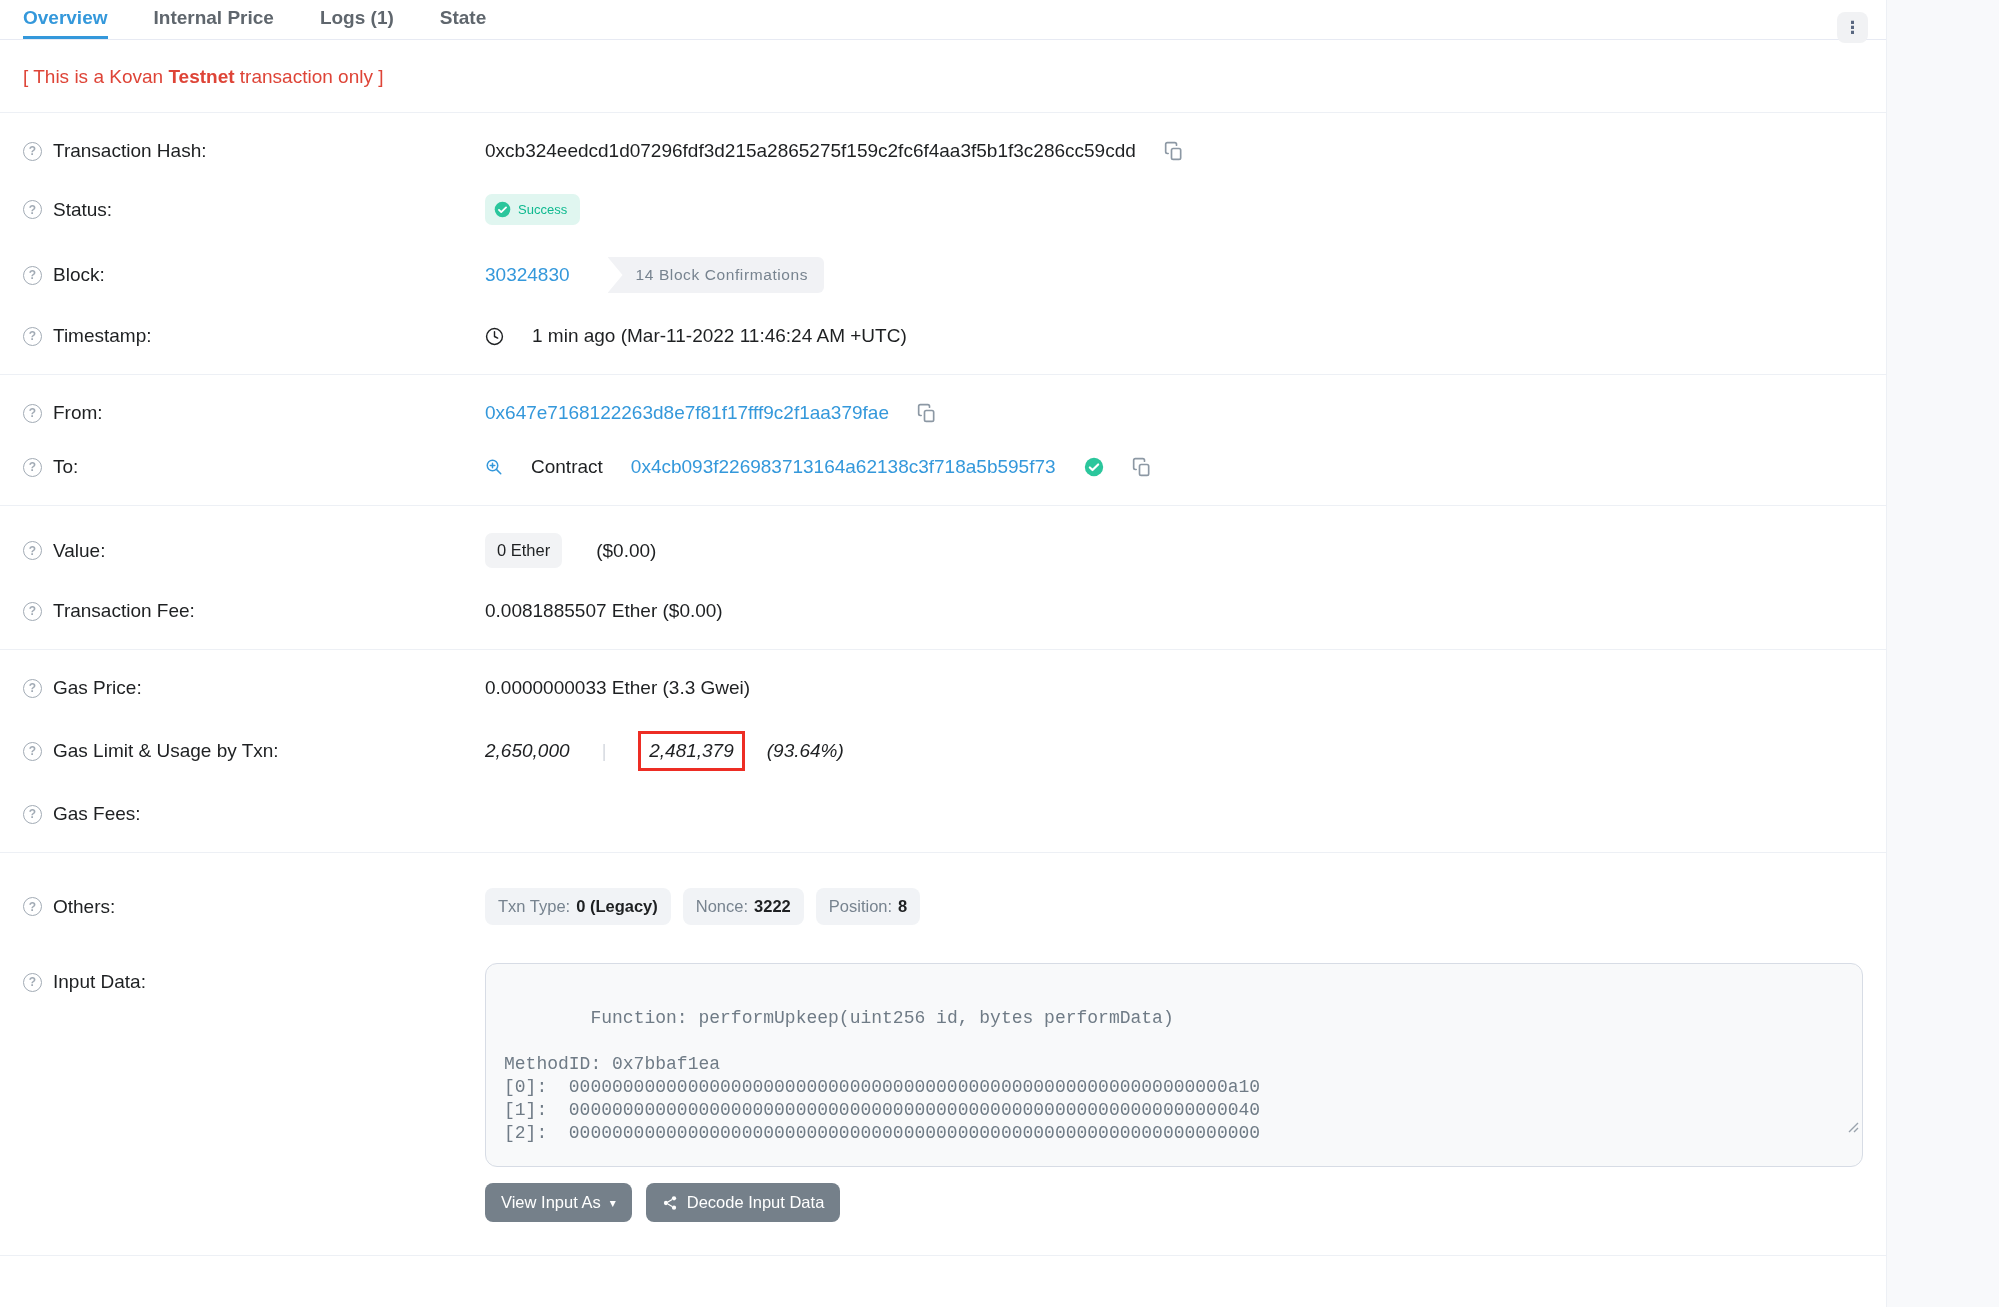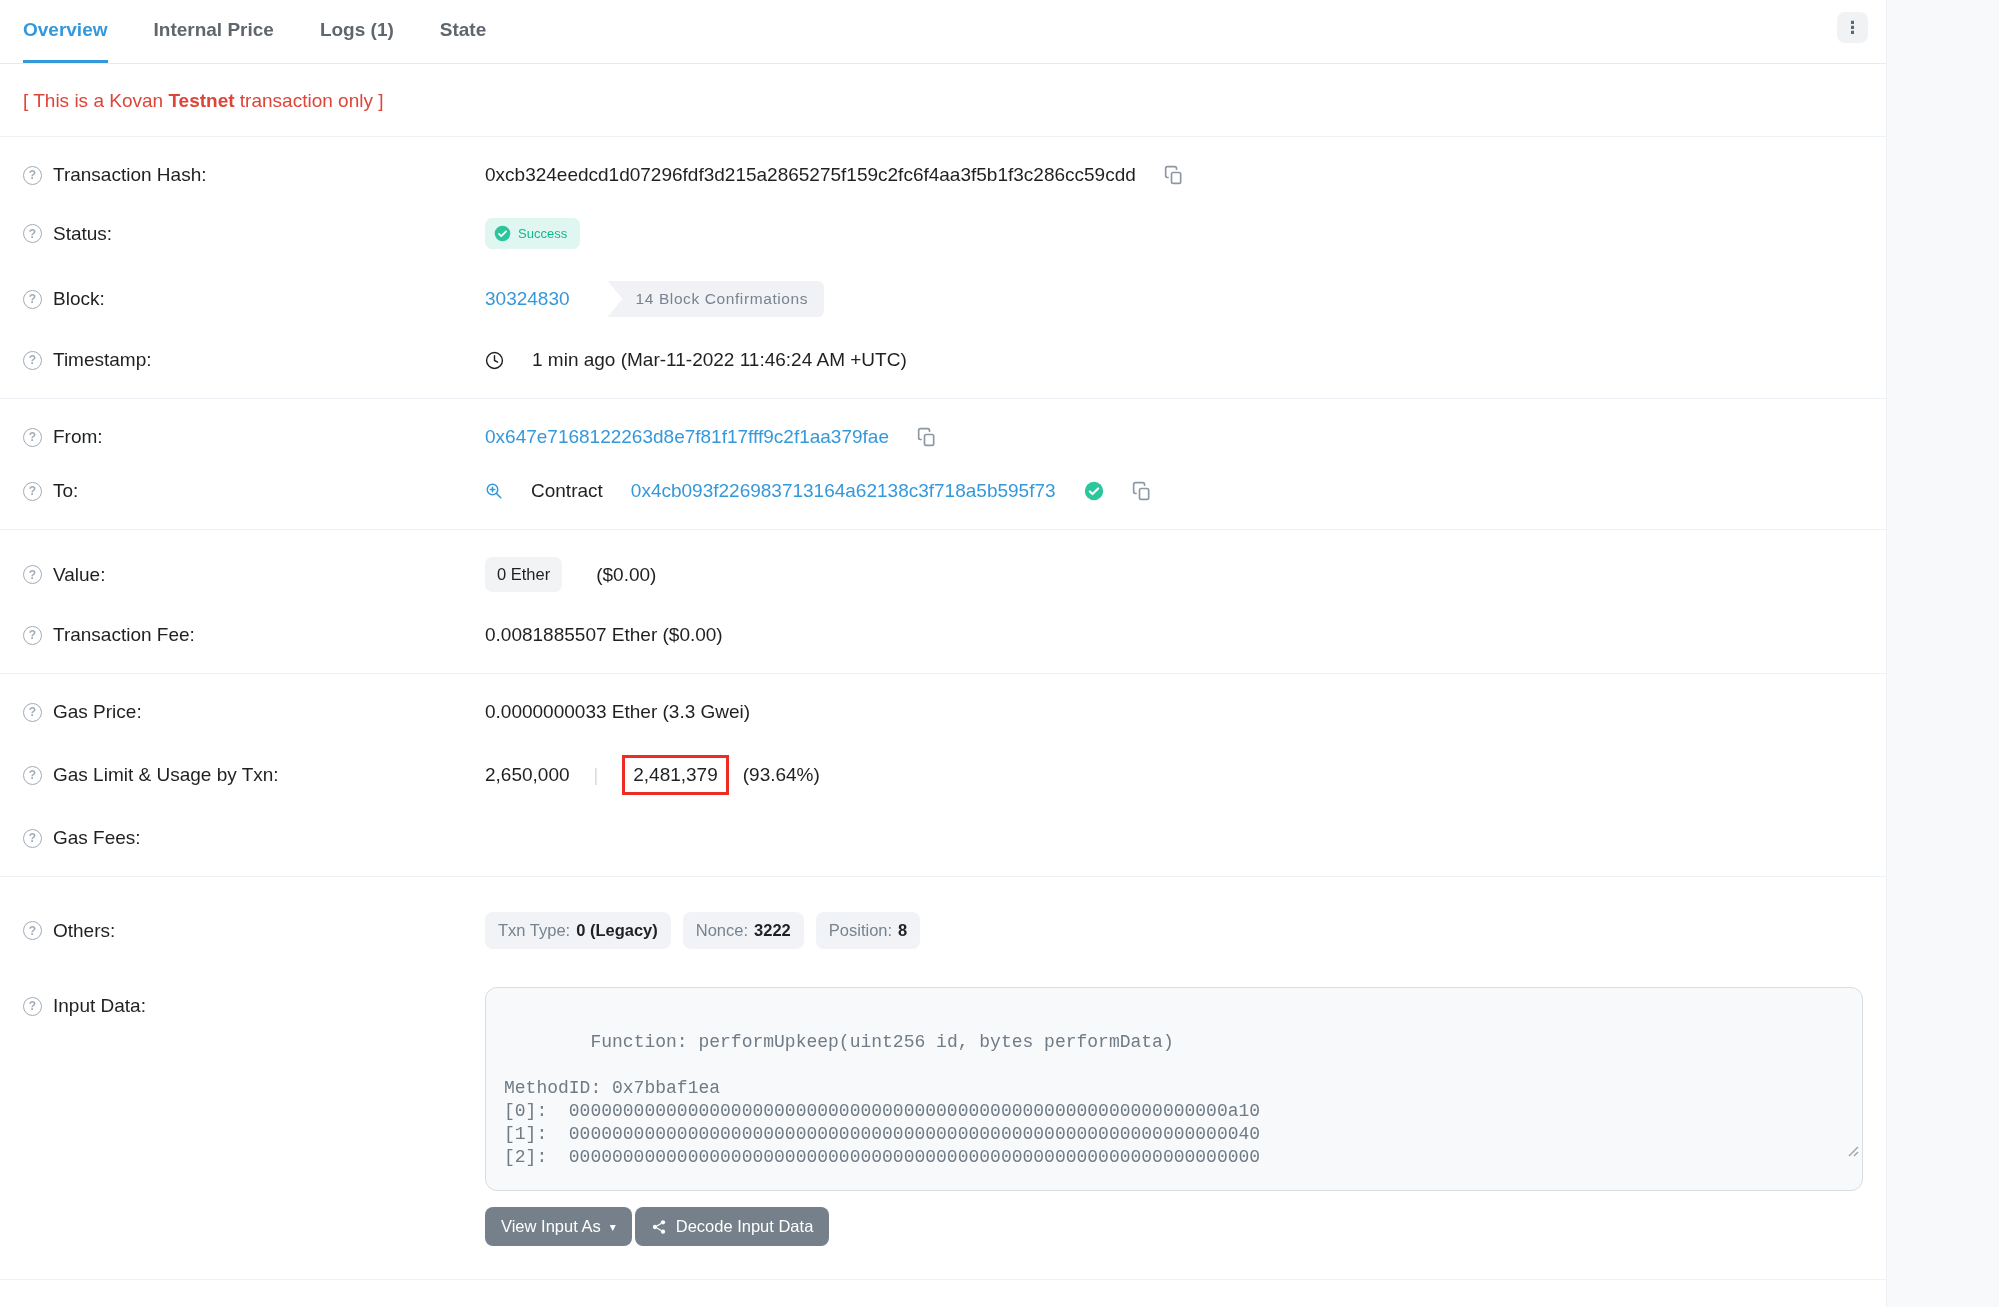--- a/index.html
+++ b/index.html
@@ -14,21 +14,21 @@
   .card {
     width:1887px; height:1307px;
     background:#ffffff;
     border-right:1px solid #edf0f5;
     position:relative;
   }
 
   
   .tabsbar {
     display:flex; align-items:stretch;
-    height:64px;
+    height:40px;
     border-bottom:1px solid #e7eaf3;
     padding:0 23px;
     position:relative;
   }
   .tab {
     display:flex; align-items:center;
     margin-right:46px;
     font-size:19px; font-weight:600;
     color:#5f666d;
     border-bottom:3px solid transparent;
@@ -123,21 +123,21 @@
     font-family:"Liberation Mono","DejaVu Sans Mono",monospace;
     font-size:18px; line-height:1.28;
     color:#6f7b86;
     white-space:pre;
     overflow:hidden;
     position:relative;
     margin-right:0;
   }
   .resize-handle { position:absolute; right:3px; bottom:3px; cursor:nwse-resize; }
 
-  .btn-row { display:flex; gap:3px; padding:16px 0 22px 462px; }
+  .btn-row { display:flex; gap:14px; padding:16px 0 22px 462px; }
   .btn {
     display:inline-flex; align-items:center; gap:9px;
     background:#75808a; color:#ffffff;
     border:none; border-radius:8px;
     font-size:16.5px; font-family:inherit;
     padding:10px 16px; cursor:pointer;
   }
   .btn .caret { font-size:12px; line-height:1; }
 
   .copy-icon, .clock-icon, .zoom-icon, .check-icon { display:inline-flex; cursor:pointer; }
@@ -308,21 +308,21 @@
       <div class="row-value">
         <span>0.0000000033 Ether (3.3 Gwei)</span>
       </div>
     </div>
 
     <div class="row">
       <div class="row-label">
         <span class="help-icon">?</span>
         <span>Gas Limit &amp; Usage by Txn:</span>
       </div>
-      <div class="row-value" style="gap:8px;">
+      <div class="row-value" style="gap:16px;font-style:italic;">
         <span>2,650,000</span>
         <span class="gas-sep">|</span>
         <span class="red-box"><span>2,481,379</span></span>
         <span style="margin-left:6px;">(93.64%)</span>
       </div>
     </div>
 
     <div class="row">
       <div class="row-label">
         <span class="help-icon">?</span>

